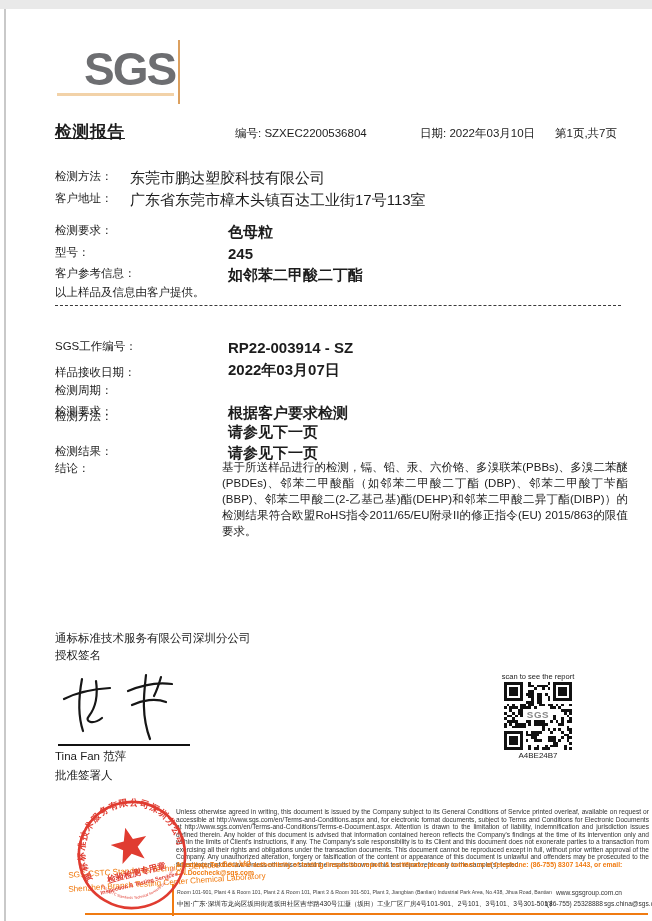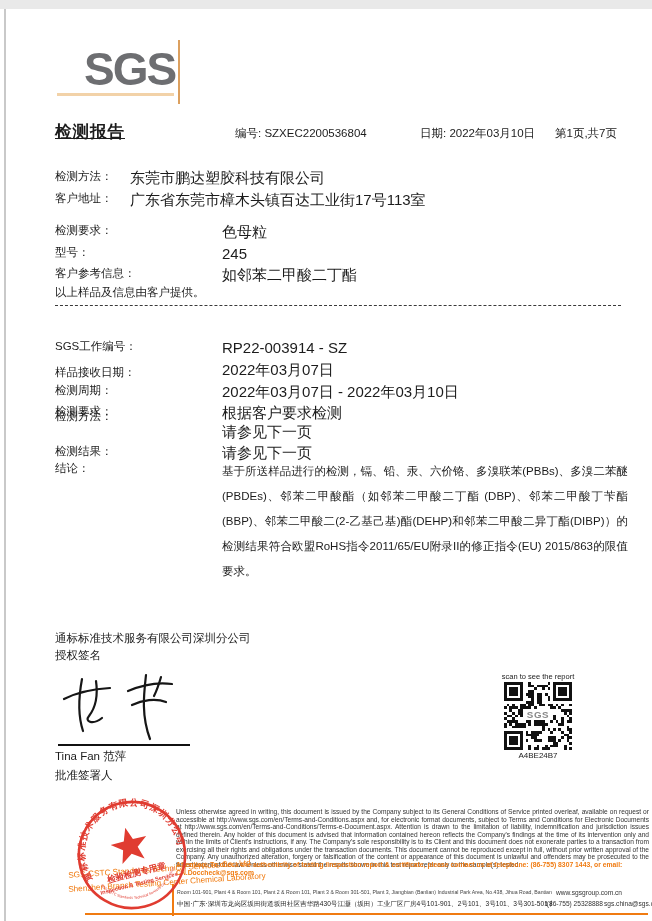--- a/index.html
+++ b/index.html
@@ -13,25 +13,25 @@
   .logo-text{position:absolute;left:84px;top:33px;font-size:46px;font-weight:bold;
     letter-spacing:-2px;color:#6d6e71;transform:scaleY(1.02);}
   .logo-hrule{position:absolute;left:57px;top:84px;width:117px;height:3px;background:#f2d2a8;}
   .logo-vrule{position:absolute;left:178px;top:31px;width:2px;height:64px;background:#dp;background:#dca05f;}
   
   .doc-title{position:absolute;left:55px;top:112px;font-size:16.5px;font-weight:bold;letter-spacing:1px;text-decoration:underline;}
   .hdr{position:absolute;top:117px;font-size:11.5px;}
   
   .lab{position:absolute;left:55px;font-size:11.5px;white-space:nowrap;}
   .val{position:absolute;font-size:15px;white-space:nowrap;}
-  .v1{left:130px;} .v2{left:222px;}
+  .v1{left:130px;} .v2{left:228px;font-weight:bold;}
   .note-line{position:absolute;left:55px;font-size:11.5px;}
   .dash-sep{position:absolute;left:55px;top:296px;width:566px;border-top:1.5px dashed #3a3a3a;}
   .conclusion{position:absolute;left:222px;top:450px;width:406px;font-size:11.5px;
-    line-height:25px;text-align:justify;}
+    line-height:16px;text-align:justify;}
   
   .sig-company{position:absolute;left:55px;top:622px;font-size:11.5px;}
   .sig-auth{position:absolute;left:55px;top:639px;font-size:11.5px;}
   .sig-svg{position:absolute;left:58px;top:660px;}
   .sig-rule{position:absolute;left:58px;top:735px;width:132px;height:2px;background:#111;}
   .sig-name{position:absolute;left:55px;top:740px;font-size:11.5px;}
   .sig-title{position:absolute;left:55px;top:759px;font-size:11.5px;}
   
   .qr-caption{position:absolute;left:498px;top:663px;width:80px;text-align:center;font-size:7.5px;color:#222;}
   .qr-box{position:absolute;left:504px;top:673px;width:68px;height:68px;}
@@ -90,21 +90,20 @@
   <span class="val v2" style="top:257px">如邻苯二甲酸二丁酯</span>
   <div class="note-line" style="top:276px">以上样品及信息由客户提供。</div>
 
   <div class="dash-sep"></div>
 
   <span class="lab" style="top:330px">SGS工作编号：</span>
   <span class="val v2" style="top:330px">RP22-003914 - SZ</span>
   <span class="lab" style="top:356px">样品接收日期：</span>
   <span class="val v2" style="top:352px">2022年03月07日</span>
   <span class="lab" style="top:374px">检测周期：</span>
-  <span class="val v2" style="top:374px">2022年03月07日 - 2022年03月10日</span>
   <span class="lab" style="top:395px">检测要求：</span>
   <span class="val v2" style="top:395px">根据客户要求检测</span>
   <span class="lab" style="top:400px">检测方法：</span>
   <span class="val v2" style="top:414px">请参见下一页</span>
   <span class="lab" style="top:435px">检测结果：</span>
   <span class="val v2" style="top:435px">请参见下一页</span>
 
   <span class="lab" style="top:452px">结论：</span>
   <div class="conclusion">基于所送样品进行的检测，镉、铅、汞、六价铬、多溴联苯(PBBs)、多溴二苯醚(PBDEs)、邻苯二甲酸酯（如邻苯二甲酸二丁酯 (DBP)、邻苯二甲酸丁苄酯(BBP)、邻苯二甲酸二(2-乙基己基)酯(DEHP)和邻苯二甲酸二异丁酯(DIBP)）的检测结果符合欧盟RoHS指令2011/65/EU附录II的修正指令(EU) 2015/863的限值要求。</div>
 

